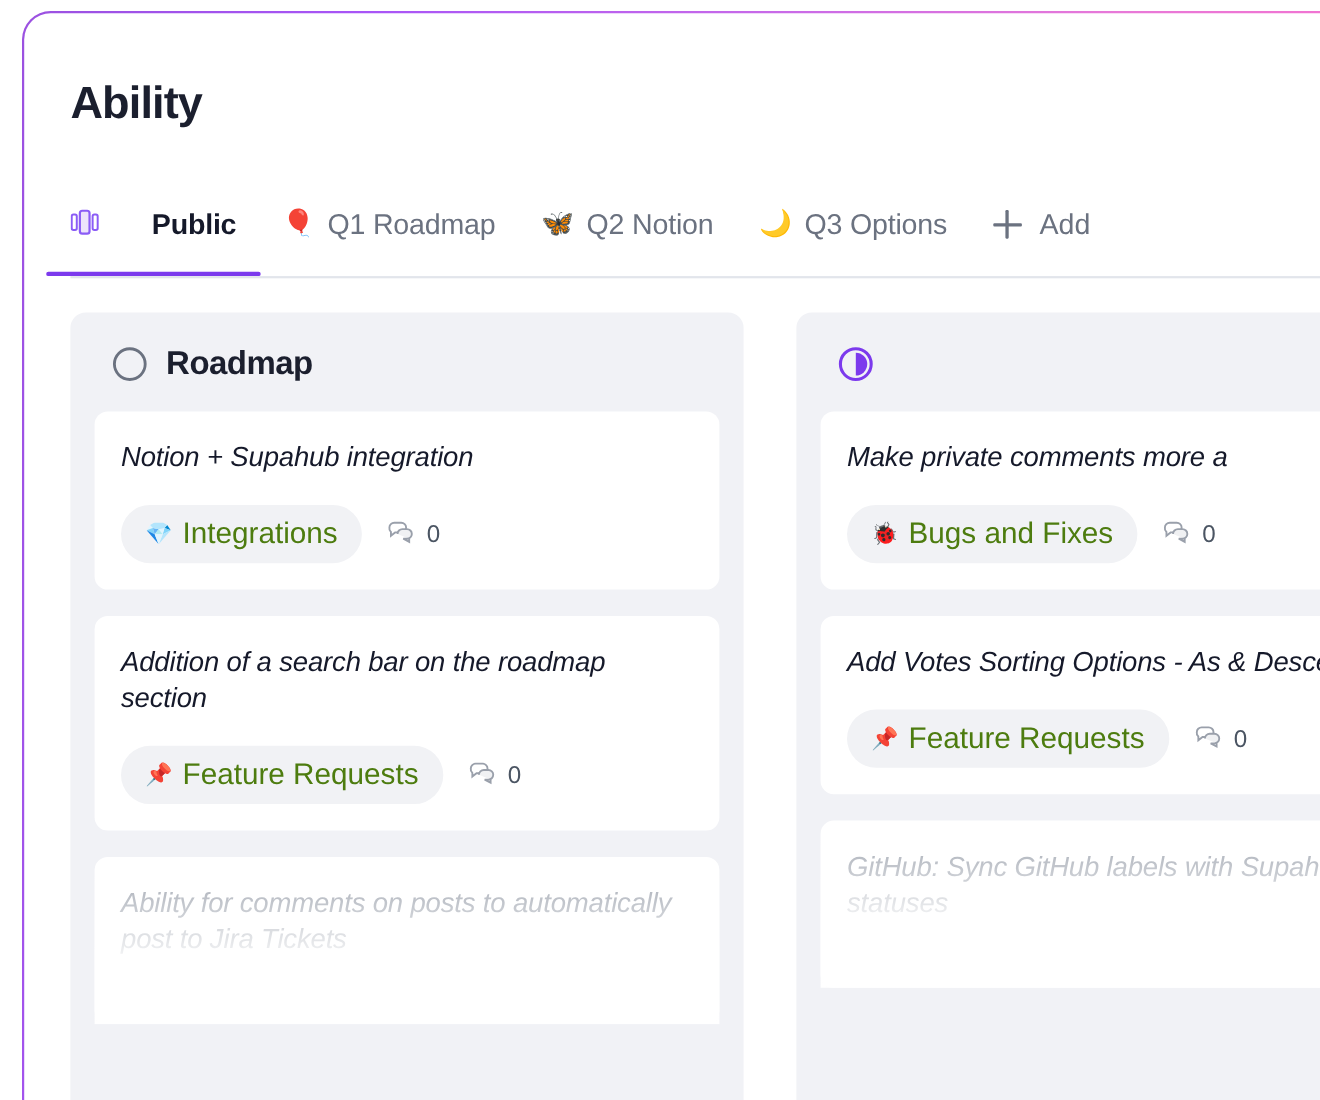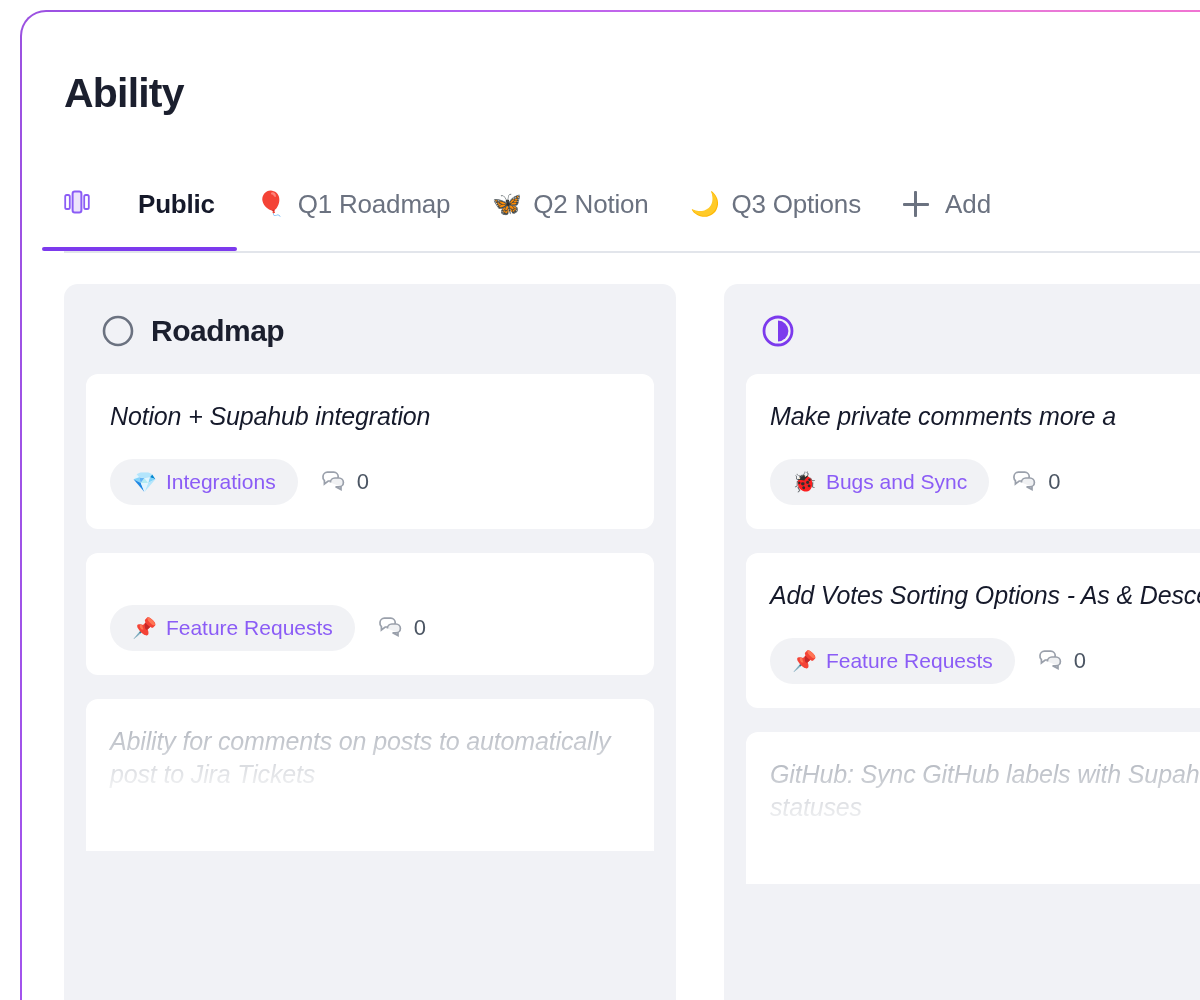--- a/index.html
+++ b/index.html
@@ -180,21 +180,21 @@
   }
   .tag-pill {
     display: inline-flex;
     align-items: center;
     gap: 9px;
     background: #f1f2f5;
     border-radius: 999px;
     padding: 11px 22px;
   }
   .tag-emoji { font-size: 20px; line-height: 1; }
-  .tag-label { font-size: 21px; color: #8b5cf6; }
+  .tag-label { font-size: 27px; color: #4d7c0f; }
   .comment-group {
     display: inline-flex;
     align-items: center;
     gap: 11px;
   }
   .comment-count { font-size: 22px; color: #4b5563; }
 
   
   .card.faded {
     position: relative;
@@ -280,20 +280,21 @@
                   <path d="M3 8.6c0-2.4 2-4.4 4.4-4.4h6.4c2.4 0 4.4 2 4.4 4.4s-2 4.4-4.4 4.4H8.2L4.4 16v-3.4A4.4 4.4 0 0 1 3 8.6z" stroke="#9aa0ab" stroke-width="1.7" fill="#fff"></path>
                   <path d="M10.4 14.4c0-2.4 2-4.4 4.4-4.4h4.2c2.4 0 4.4 2 4.4 4.4s-2 4.4-4.4 4.4h-3.4L21 21.6v-2.9" stroke="#9aa0ab" stroke-width="1.7" fill="#f0f1f3"></path>
                 </svg>
               </span>
               <span class="comment-count">0</span>
             </span>
           </div>
         </div>
 
         <div class="card">
+          <div class="card-title">Addition of a search bar on the roadmap section</div>
           <div class="card-meta">
             <span class="tag-pill">
               <span class="tag-emoji">📌</span>
               <span class="tag-label">Feature Requests</span>
             </span>
             <span class="comment-group">
               <span>
                 <svg width="26" height="24" viewBox="0 0 26 24" fill="none">
                   <path d="M3 8.6c0-2.4 2-4.4 4.4-4.4h6.4c2.4 0 4.4 2 4.4 4.4s-2 4.4-4.4 4.4H8.2L4.4 16v-3.4A4.4 4.4 0 0 1 3 8.6z" stroke="#9aa0ab" stroke-width="1.7" fill="#fff"></path>
                   <path d="M10.4 14.4c0-2.4 2-4.4 4.4-4.4h4.2c2.4 0 4.4 2 4.4 4.4s-2 4.4-4.4 4.4h-3.4L21 21.6v-2.9" stroke="#9aa0ab" stroke-width="1.7" fill="#f0f1f3"></path>
@@ -317,21 +318,21 @@
               <path d="M17 6.6a10.4 10.4 0 0 1 0 20.8z" fill="#7c3aed"></path>
             </svg>
           </span>
         </div>
 
         <div class="card">
           <div class="card-title">Make private comments more a</div>
           <div class="card-meta">
             <span class="tag-pill">
               <span class="tag-emoji">🐞</span>
-              <span class="tag-label">Bugs and Sync</span>
+              <span class="tag-label">Bugs and Fixes</span>
             </span>
             <span class="comment-group">
               <span>
                 <svg width="26" height="24" viewBox="0 0 26 24" fill="none">
                   <path d="M3 8.6c0-2.4 2-4.4 4.4-4.4h6.4c2.4 0 4.4 2 4.4 4.4s-2 4.4-4.4 4.4H8.2L4.4 16v-3.4A4.4 4.4 0 0 1 3 8.6z" stroke="#9aa0ab" stroke-width="1.7" fill="#fff"></path>
                   <path d="M10.4 14.4c0-2.4 2-4.4 4.4-4.4h4.2c2.4 0 4.4 2 4.4 4.4s-2 4.4-4.4 4.4h-3.4L21 21.6v-2.9" stroke="#9aa0ab" stroke-width="1.7" fill="#f0f1f3"></path>
                 </svg>
               </span>
               <span class="comment-count">0</span>
             </span>

